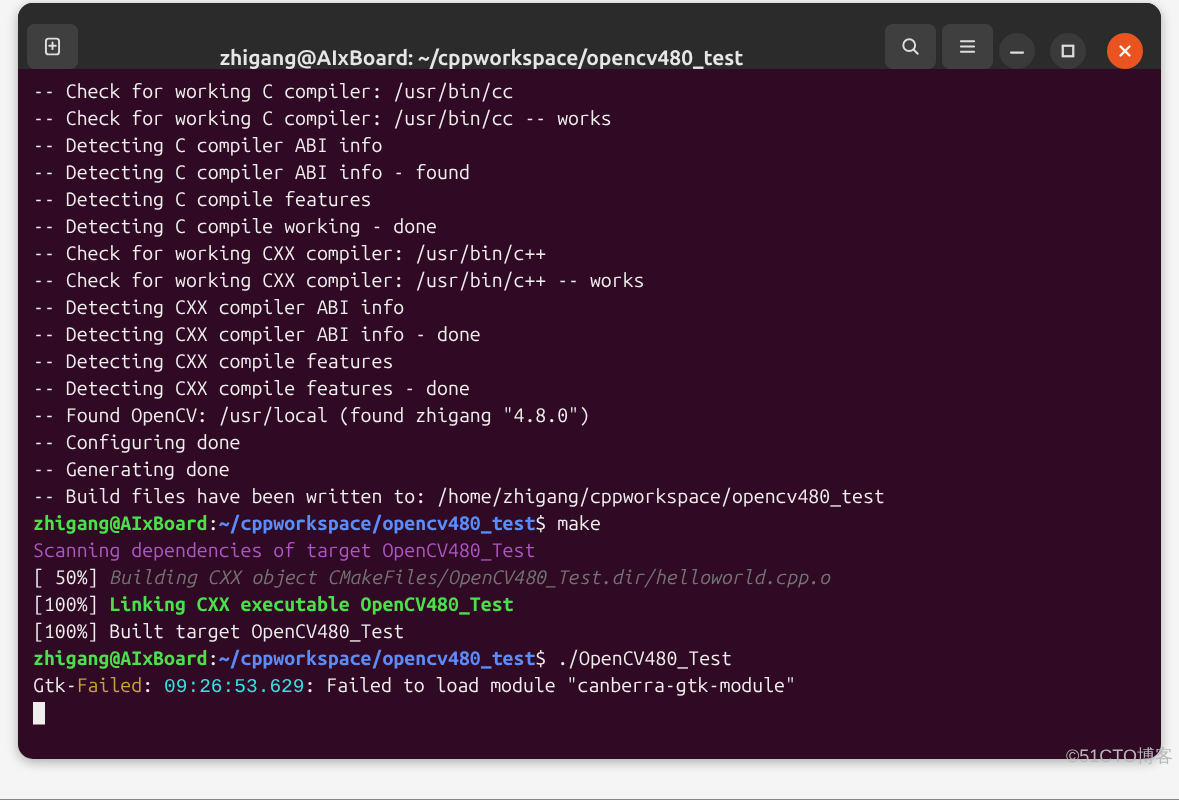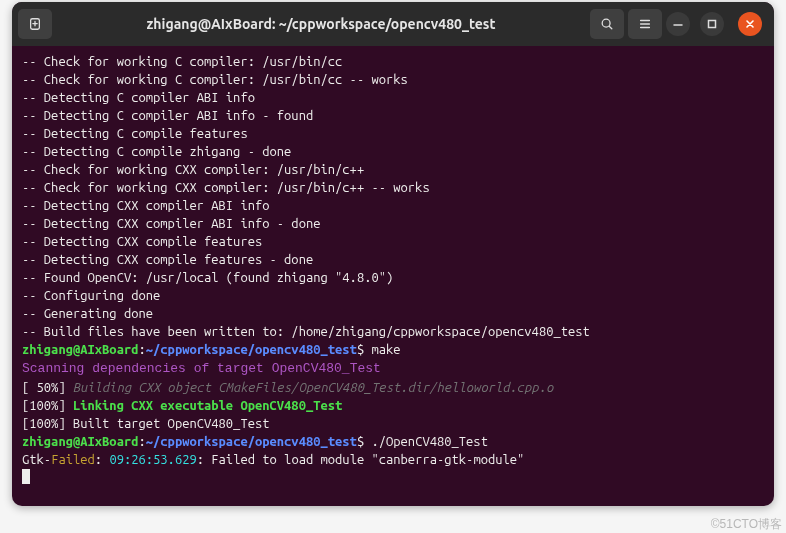--- a/index.html
+++ b/index.html
@@ -19,21 +19,21 @@
       height: 504px;
       background: #300a24;
       border-radius: 10px;
       overflow: hidden;
       box-shadow: 0 2px 8px rgba(0,0,0,0.3);
     }
     .titlebar {
       height: 44px;
       background: #2b2b2b;
       display: flex;
-      align-items: center;
+      align-items: flex-end;
       padding: 0 6px;
       gap: 4px;
     }
     .tb-btn {
       width: 34px;
       height: 30px;
       border-radius: 5px;
       background: #3f3f3f;
       display: flex;
       align-items: center;
@@ -62,34 +62,34 @@
       line-height: 18px;
       color: #d9d9d9;
       white-space: pre;
       letter-spacing: 0px;
       font-family: "Ubuntu Mono", "DejaVu Sans Mono", Consolas, monospace;
     }
     .c-white { color: #eeeeec; }
     .c-green { color: #4be04b; font-weight: bold; margin-top: 39px; }
     .c-greenN { color: #737373; font-style: italic; }
     .c-blue { color: #5a8cff; font-weight: bold; margin-top: 48px; }
-    .c-magenta { color: #ad56c4; font-family: Liberation Mono, monospace; }
+    .c-magenta { color: #ad56c4; }
     .c-yellow { color: #c6a332; }
-    .c-cyan { color: #34e2e2; }
+    .c-cyan { color: #34e2e2; font-family: Liberation Mono, monospace; }
     .cursor {
       display: inline-block;
       width: 8px;
       height: 15px;
       background: #eeeeec;
       vertical-align: text-bottom;
     }
     .watermark {
       position: absolute;
       right: 4px;
-      bottom: 0;
+      bottom: 20px;
       font-family: sans-serif;
       font-size: 12px;
       color: #b8b8b8;
     }
     svg { display: block; }
   </style>
 </head>
 <body>
 
 <div class="window">
@@ -129,21 +129,21 @@
           </svg>
       </div>
     </div>
   </div>
 
   <div class="terminal-body"><span class="c-white">-- Check for working C compiler: /usr/bin/cc</span>
 <span class="c-white">-- Check for working C compiler: /usr/bin/cc -- works</span>
 <span class="c-white">-- Detecting C compiler ABI info</span>
 <span class="c-white">-- Detecting C compiler ABI info - found</span>
 <span class="c-white">-- Detecting C compile features</span>
-<span class="c-white">-- Detecting C compile zhigang - done</span>
+<span class="c-white">-- Detecting C compile working - done</span>
 <span class="c-white">-- Check for working CXX compiler: /usr/bin/c++</span>
 <span class="c-white">-- Check for working CXX compiler: /usr/bin/c++ -- works</span>
 <span class="c-white">-- Detecting CXX compiler ABI info</span>
 <span class="c-white">-- Detecting CXX compiler ABI info - done</span>
 <span class="c-white">-- Detecting CXX compile features</span>
 <span class="c-white">-- Detecting CXX compile features - done</span>
 <span class="c-white">-- Found OpenCV: /usr/local (found zhigang "4.8.0")</span>
 <span class="c-white">-- Configuring done</span>
 <span class="c-white">-- Generating done</span>
 <span class="c-white">-- Build files have been written to: /home/zhigang/cppworkspace/opencv480_test</span>

